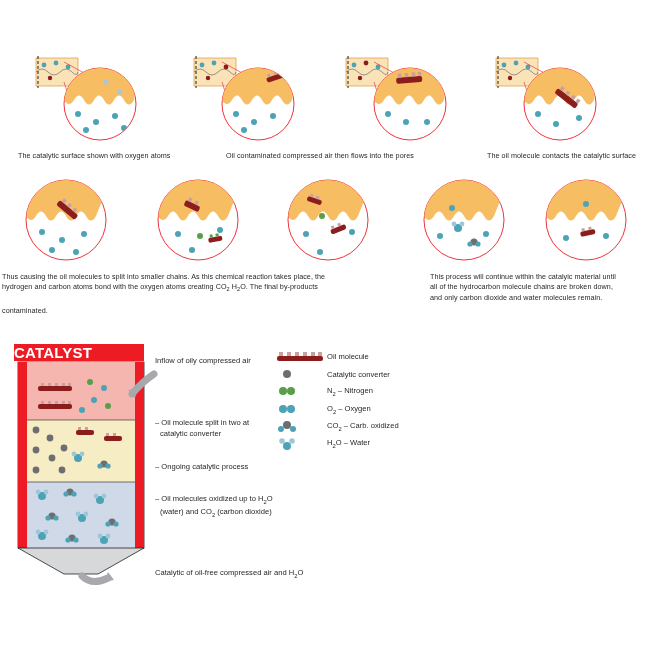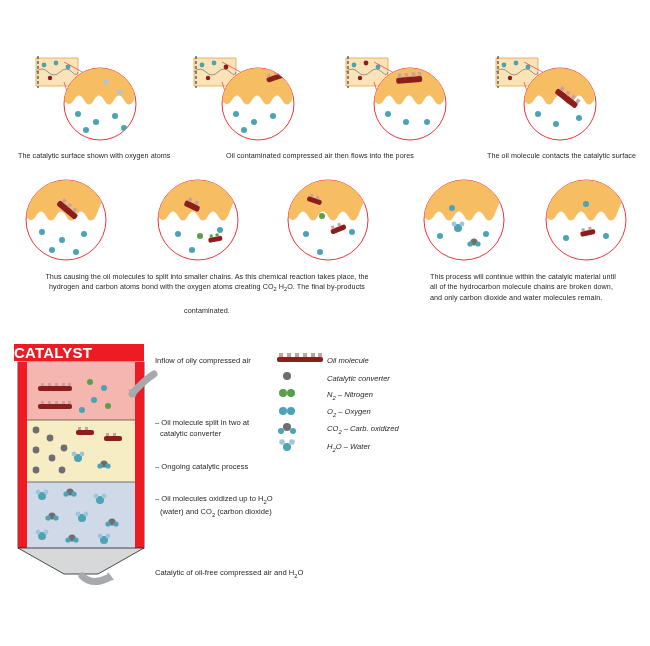--- a/index.html
+++ b/index.html
@@ -72,22 +72,21 @@
   #legend {
     position: absolute;
     left: 275px;
     top: 10px;
     width: 190px;
   }
   .legend-row {
     position: relative;
     height: 17.4px;
     display: flex;
-    align-items: flex-end;
-    font-style: italic;
+    align-items: center;
   }
   .legend-icon {
     width: 52px;
     flex: 0 0 52px;
     display: flex;
     align-items: center;
     justify-content: flex-start;
   }
   .legend-text {
     font-size: 7.6px;
@@ -371,21 +370,21 @@
           <rect x="0" y="0" width="15" height="5" rx="2" fill="#8c1d1d"></rect>
           <rect x="2" y="-3" width="3" height="3" fill="#c9a0a0"></rect>
           <rect x="9" y="-3" width="3" height="3" fill="#c9a0a0"></rect>
         </g>
         <circle cx="64" cy="32" r="3" fill="#4ba3b5"></circle>
       </g>
     </svg>
   </div>
 </div>
 
-<div class="caption" style="left:2px;top:272px;width:410px;text-align:center;">
+<div class="caption" style="left:2px;top:272px;width:410px;">
   <span>Thus causing the oil molecules to split into smaller chains.  As this chemical reaction takes place, the</span><br>
   <span>hydrogen and carbon atoms bond with the oxygen atoms creating CO</span><sub>2</sub><span> H</span><sub>2</sub><span>O.  The final by-products</span><br>
   <br>
   <span>contaminated.</span>
 </div>
 
 <div class="caption" style="left:430px;top:272px;width:215px;">
   <span>This process will continue within the catalyic material until</span><br>
   <span>all of the hydrocarbon molecule chains are broken down,</span><br>
   <span>and only carbon dioxide and water molecules remain.</span>

